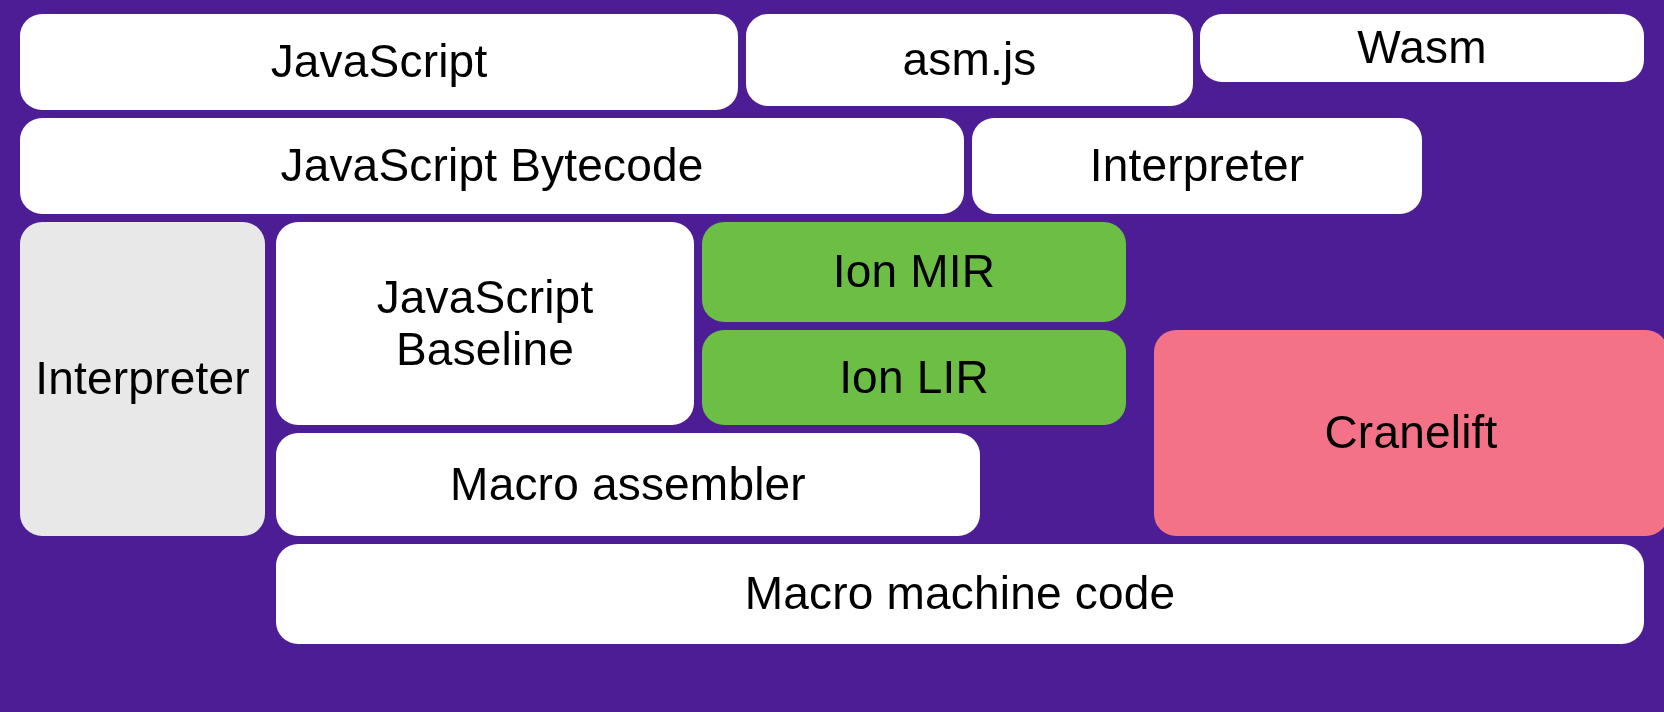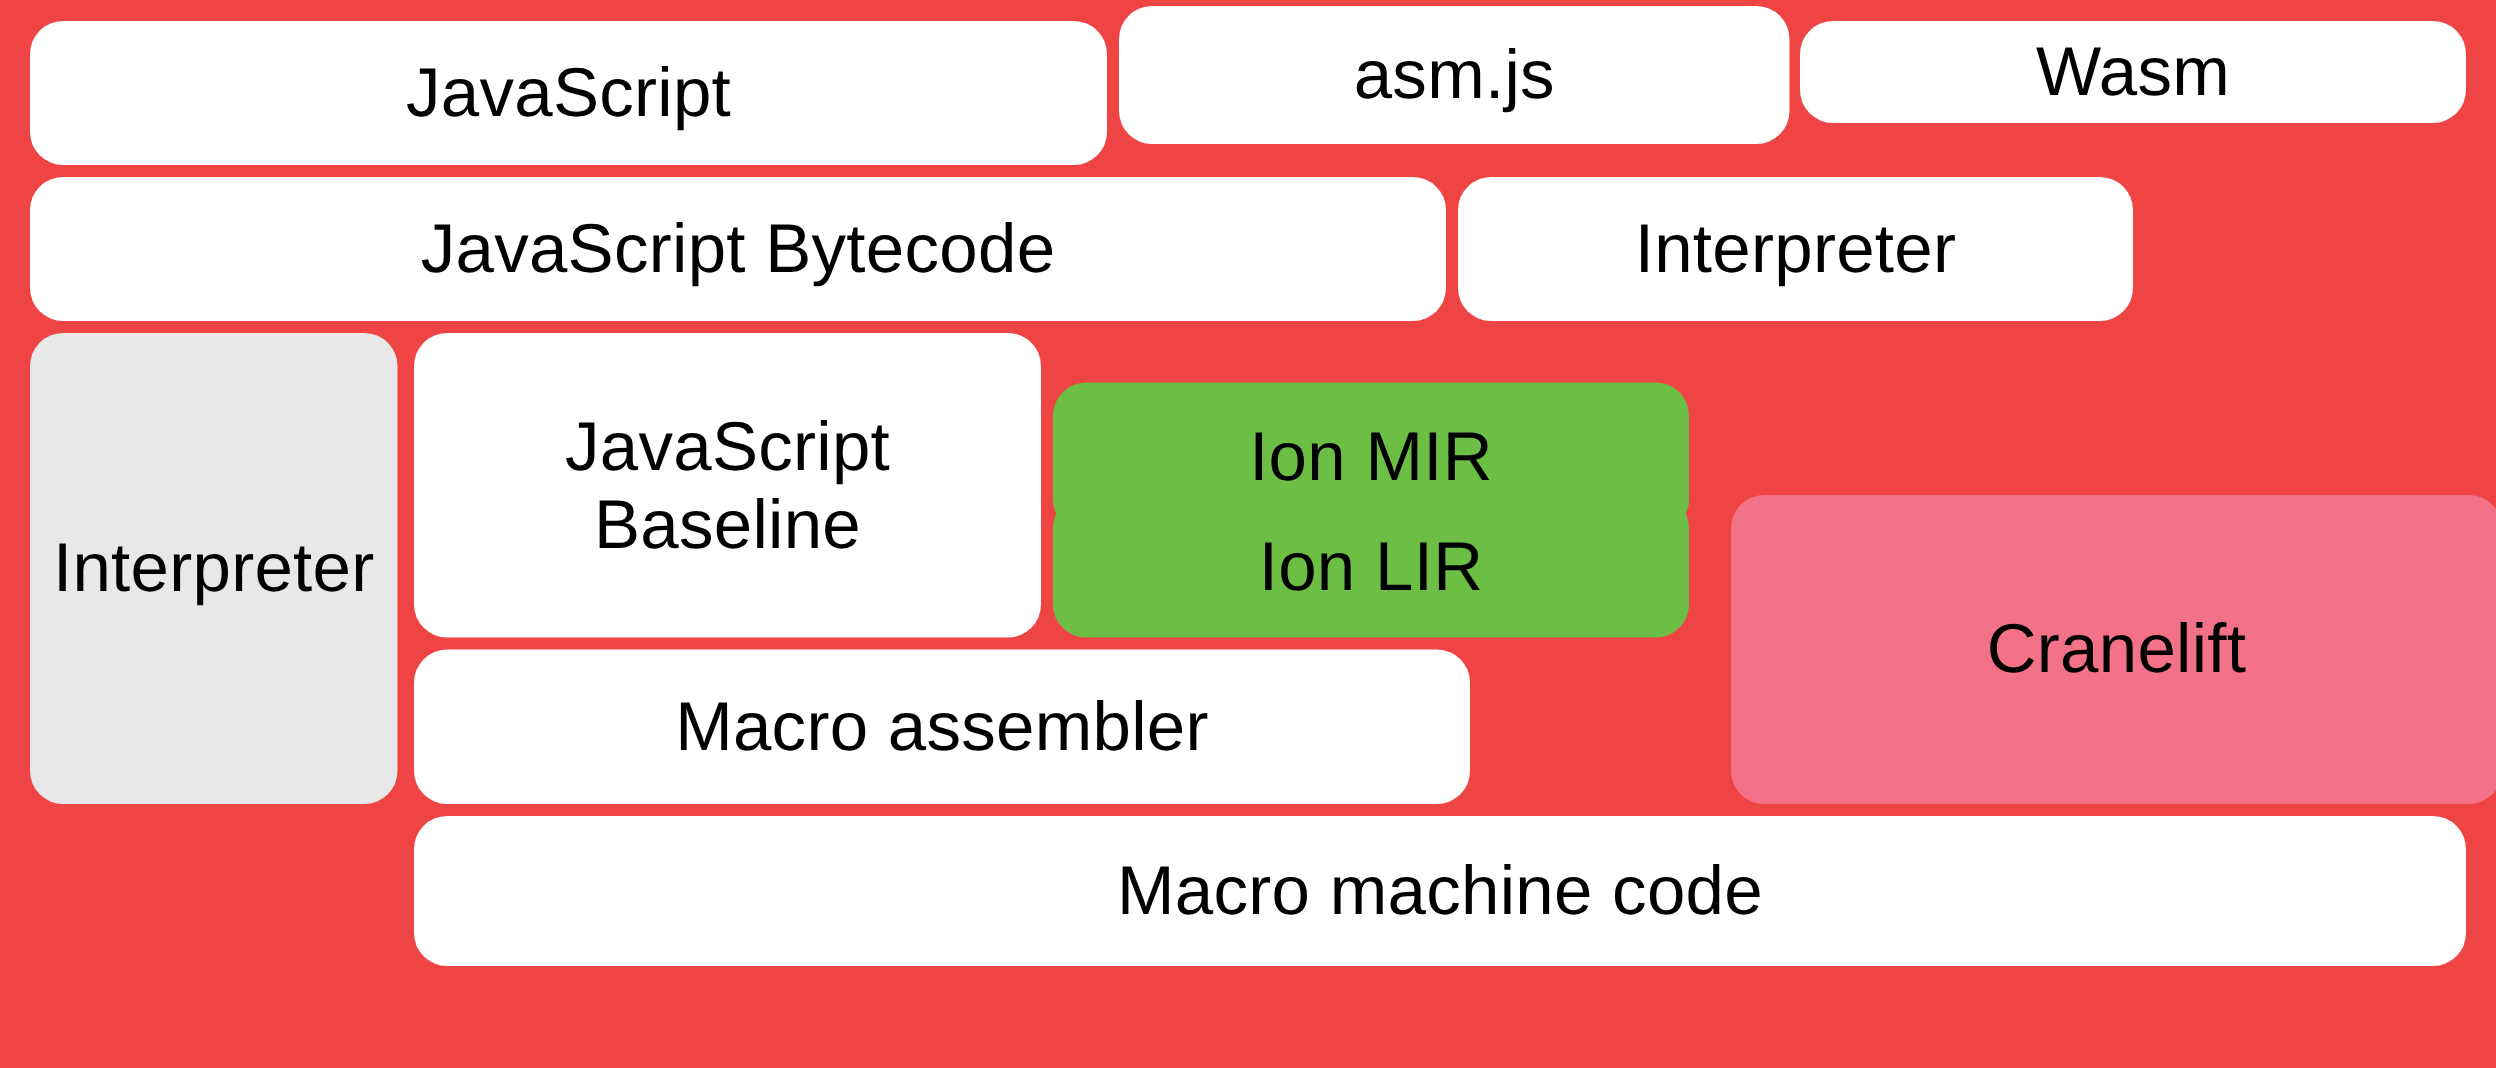--- a/index.html
+++ b/index.html
@@ -8,21 +8,21 @@
     padding: 0;
     background: #000000;
   }
   body {
     font-family: "Liberation Sans", sans-serif;
   }
   #diagram {
     position: relative;
     width: 1664px;
     height: 712px;
-    background: #ef4444;
+    background: #4c1d95;
     overflow: hidden;
   }
   .box {
     position: absolute;
     box-sizing: border-box;
     display: flex;
     align-items: center;
     justify-content: center;
     text-align: center;
     border-radius: 22px;
@@ -39,34 +39,34 @@
   .fill-green  { background: #6dbe45; }
   .fill-pink   { background: #f47287; margin-left: 24px; }
 </style>
 </head>
 <body>
 
 <div id="diagram">
 
   <div class="box fill-white" style="left:20px;  top:14px;  width:718px;  height:96px;">JavaScript</div>
 
-  <div class="box fill-white" style="left:746px; top:4px;  width:447px;  height:92px;">asm.js</div>
+  <div class="box fill-white" style="left:746px; top:14px;  width:447px;  height:92px;">asm.js</div>
 
   <div class="box fill-white" style="left:1200px;top:14px;  width:444px;  height:68px;">Wasm</div>
 
   <div class="box fill-white" style="left:20px;  top:118px; width:944px;  height:96px;">JavaScript Bytecode</div>
 
   <div class="box fill-white" style="left:972px; top:118px; width:450px;  height:96px;">Interpreter</div>
 
   <div class="box fill-gray" style="left:20px;  top:222px; width:245px;  height:314px;">Interpreter</div>
 
   <div class="box fill-white" style="left:276px; top:222px; width:418px;  height:203px;">JavaScript
 Baseline</div>
 
-  <div class="box fill-green" style="left:702px; top:222px; width:424px;  height:100px;margin-top:33px;">Ion MIR</div>
+  <div class="box fill-green" style="left:702px; top:222px; width:424px;  height:100px;">Ion MIR</div>
 
   <div class="box fill-green" style="left:702px; top:330px; width:424px;  height:95px;">Ion LIR</div>
 
   <div class="box fill-pink" style="left:1130px;top:330px; width:514px;  height:206px;">Cranelift</div>
 
   <div class="box fill-white" style="left:276px; top:433px; width:704px;  height:103px;">Macro assembler</div>
 
   <div class="box fill-white" style="left:276px; top:544px; width:1368px; height:100px;">Macro machine code</div>
 
 </div>

